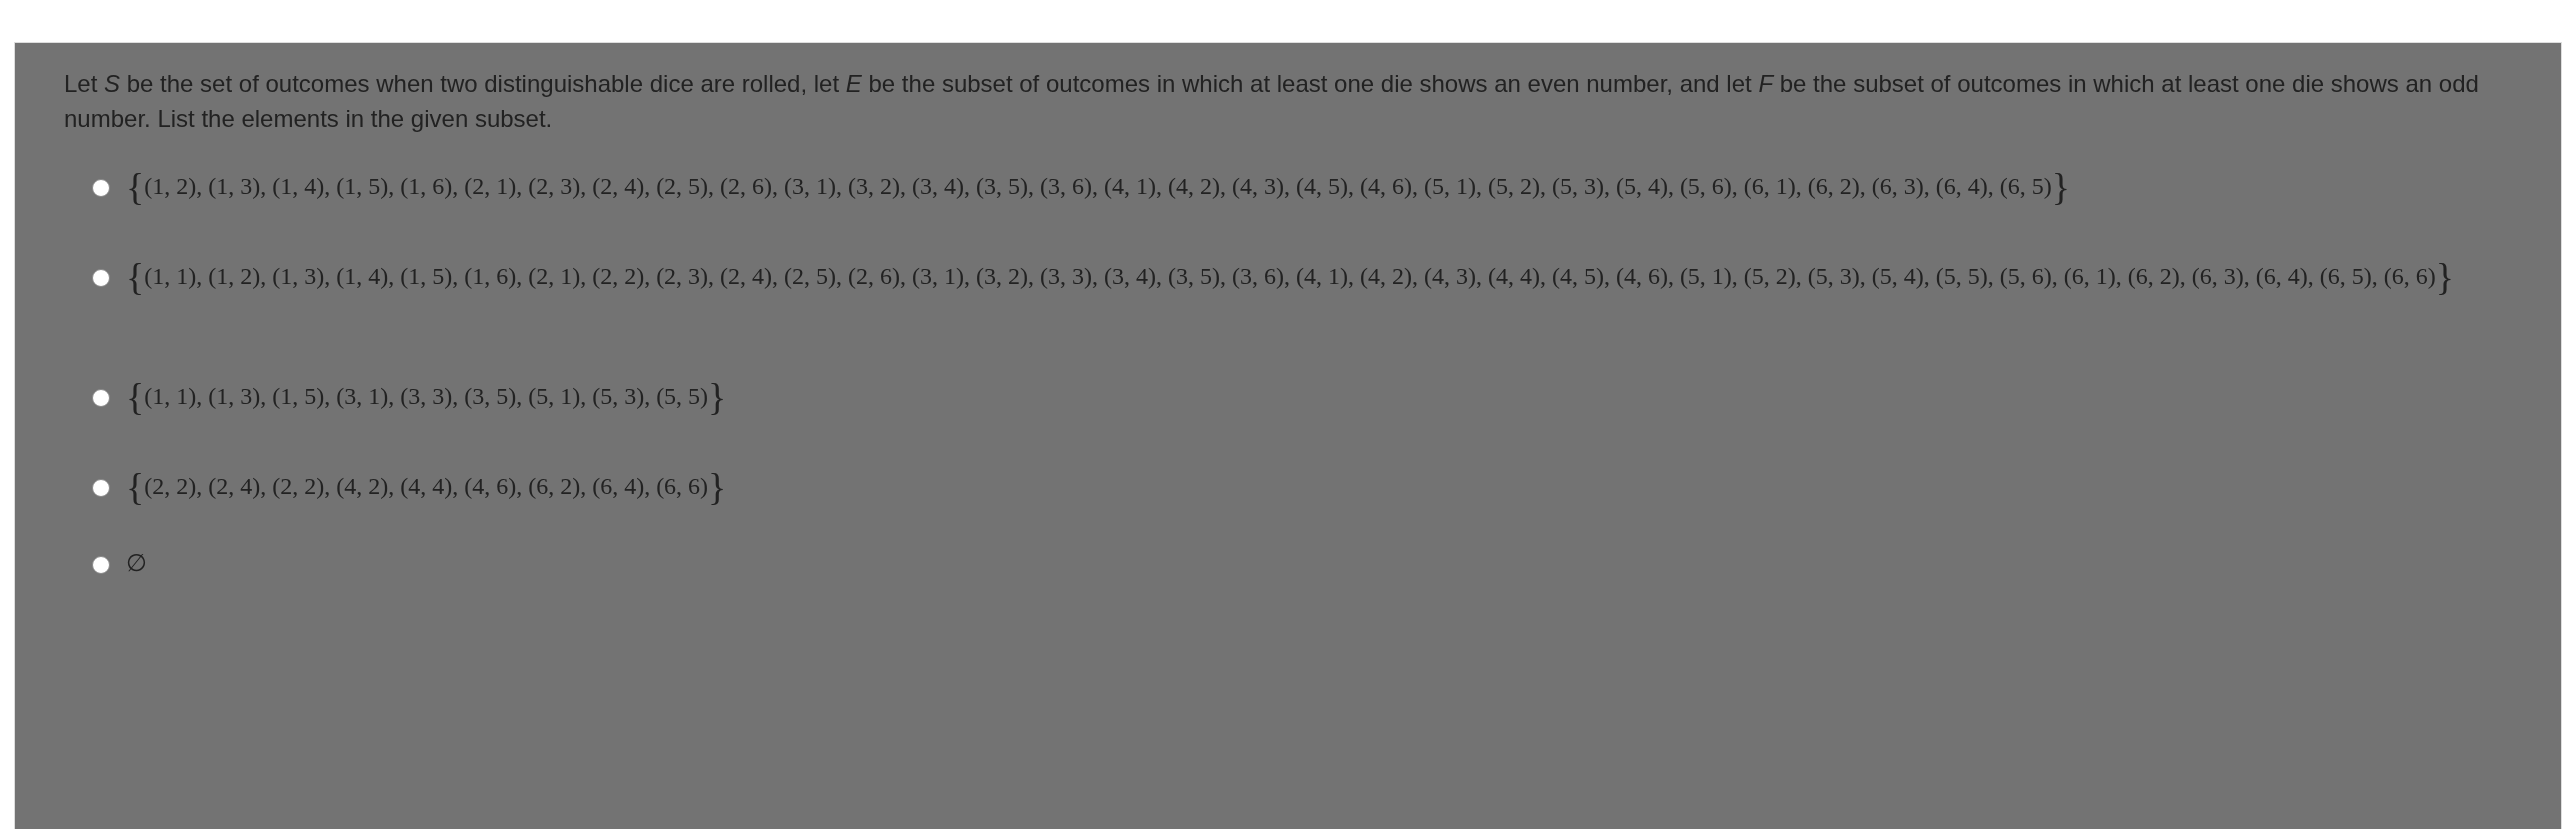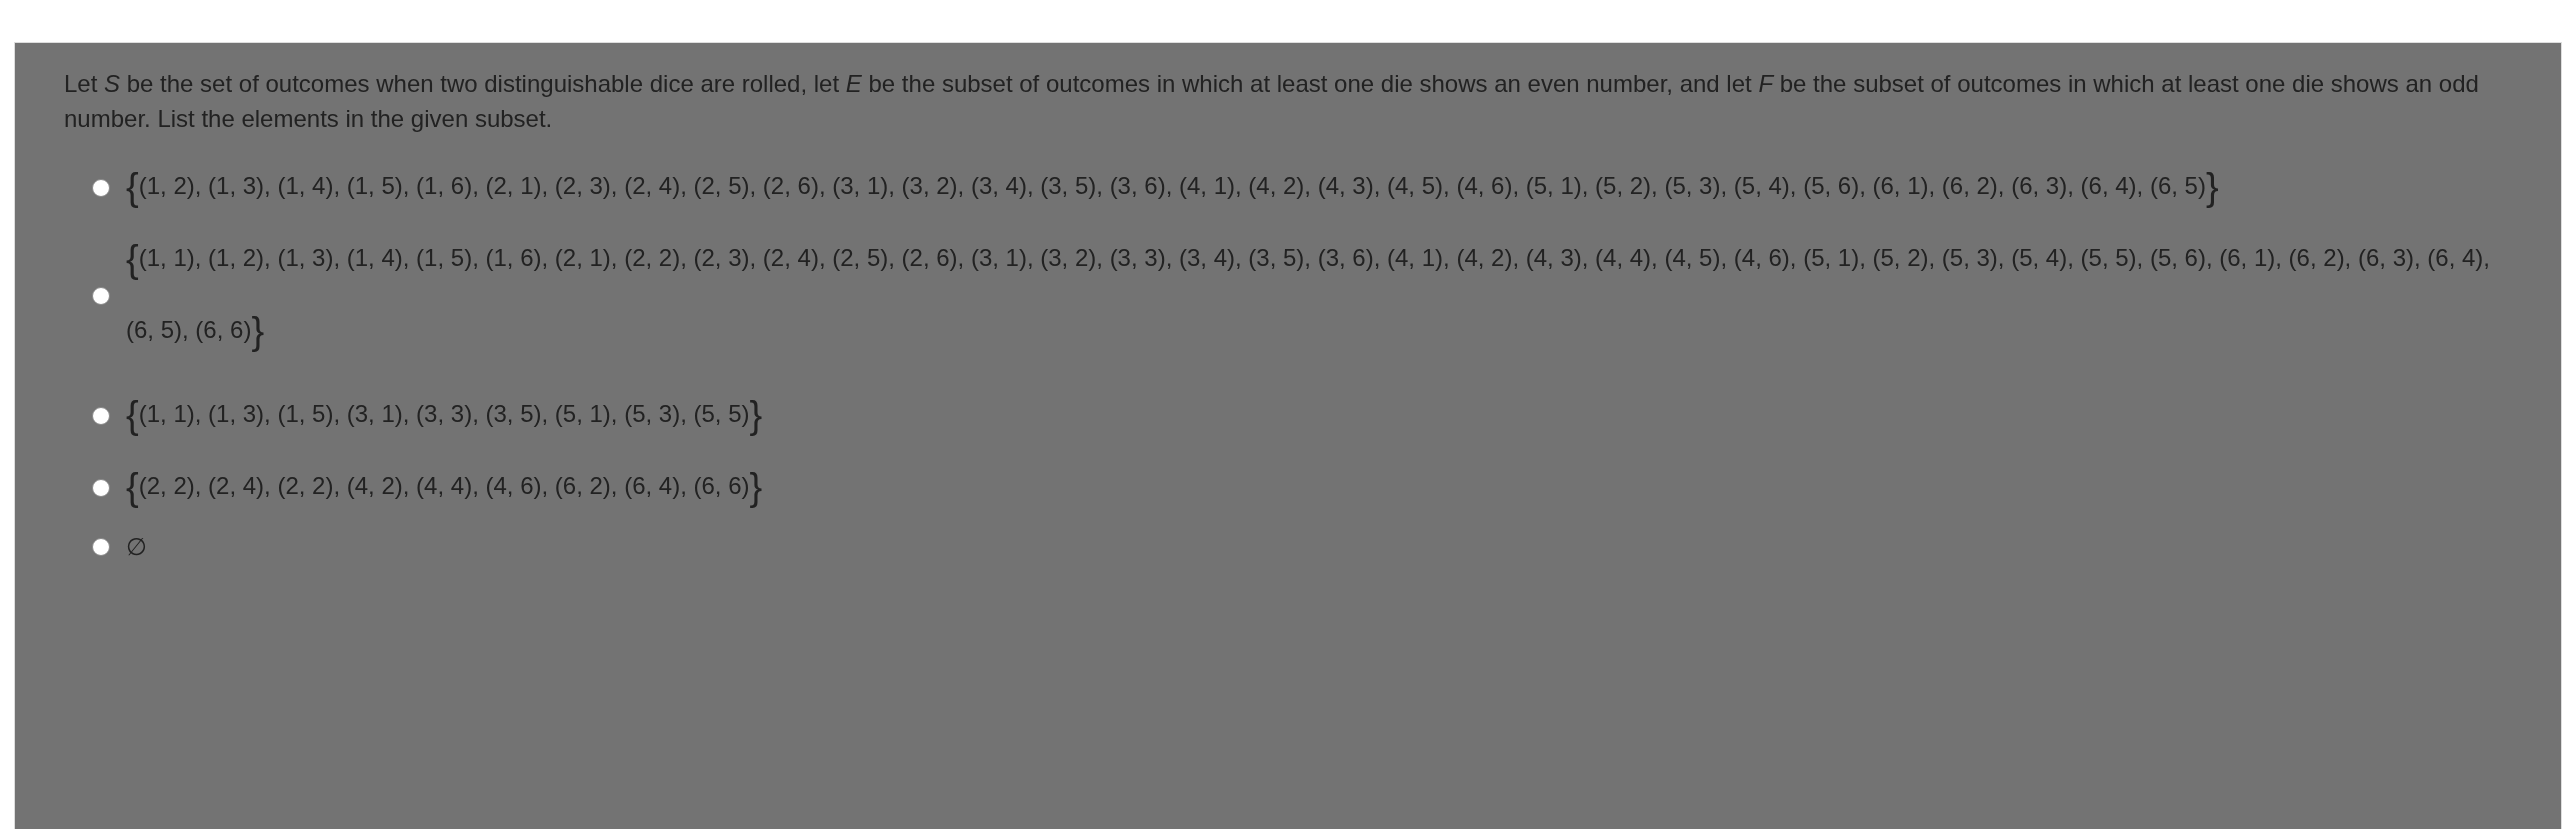--- a/index.html
+++ b/index.html
@@ -33,22 +33,24 @@
   }
   .stem .var { font-style: italic; }
   .subset-label {
     font-size: 24px;
     margin-left: 109px;
     margin-bottom: 28px;
   }
   .choices {
     display: flex;
     flex-direction: column;
+    gap: 18px;
     padding-left: 28px;
     font-size: 24px;
+    font-family: Liberation Serif, serif;
   }
   .choice {
     display: flex;
     align-items: center;
     gap: 16px;
   }
   .radio {
     width: 18px;
     height: 18px;
     border: 1.5px solid #888;

